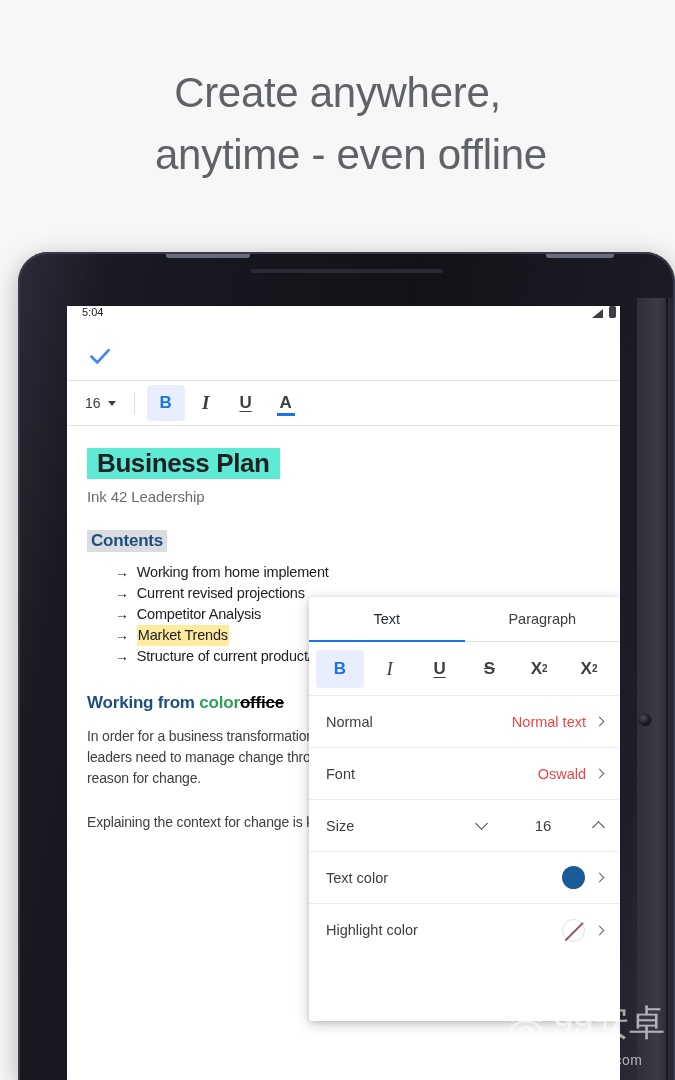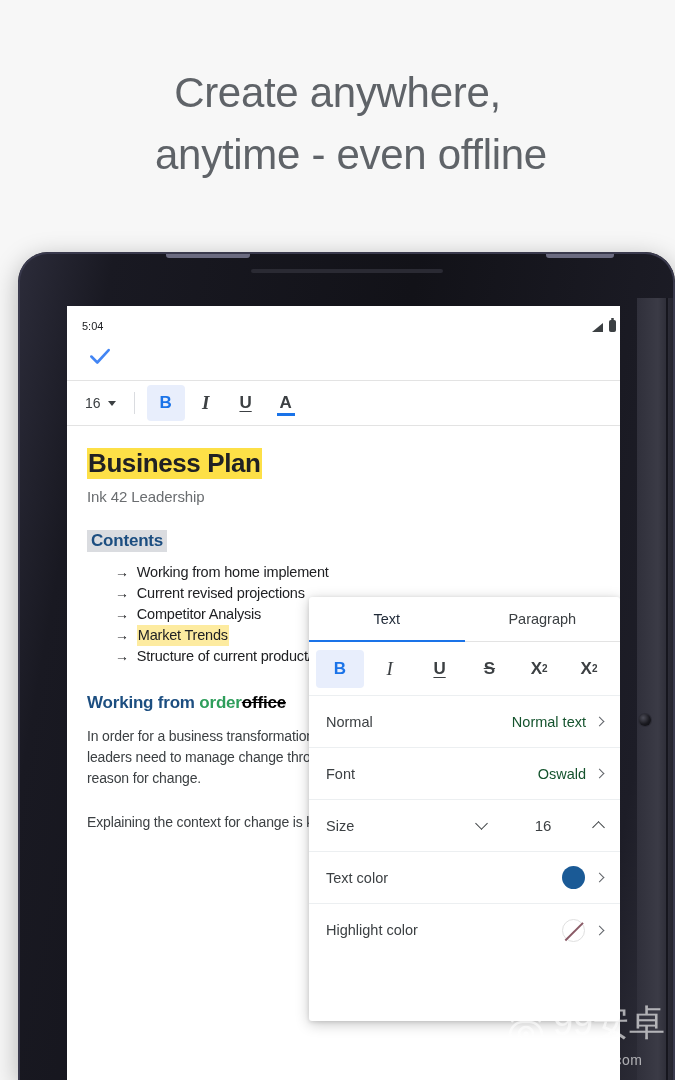--- a/index.html
+++ b/index.html
@@ -73,21 +73,21 @@
     position:absolute;
     left:49px; top:54px;
     width:553px; height:774px;
     background:#ffffff;
     overflow:hidden;
   }
 
   
   .statusbar {
     position:relative; height:26px;
-    display:flex; align-items:flex-end;
+    display:flex; align-items:flex-start;
     padding:0 4px 0 15px;
     font-size:11px; color:#202124;
   }
   .statusbar .clock { font-size:11px; }
   .statusbar .sb-right { margin-left:auto; display:flex; align-items:center; gap:6px; }
   .sig-icon { width:11px; height:11px; position:relative; display:inline-block; }
   .sig-icon::before {
     content:""; position:absolute; right:0; bottom:0;
     border-style:solid; border-width:0 0 9px 11px;
     border-color:transparent transparent #3c4043 transparent;
@@ -138,21 +138,21 @@
   }
 
   
   .doc {
     padding:22px 20px 0 20px;
     font-family:"Liberation Sans", sans-serif;
     color:#202124;
   }
   .doc-title {
     font-size:26px; font-weight:700; letter-spacing:-0.4px;
-    background:#fde047; display:inline-block; padding:1px 1px;
+    background:#5eead4; display:inline-block; padding:1px 10px;
     line-height:1.12;
   }
   .doc-sub {
     margin-top:9px; font-size:15px; color:#6a6d70; letter-spacing:-0.1px;
   }
   .doc-h2 {
     margin-top:25px; font-size:17px; font-weight:700; color:#1c4e80;
     background:#dadce0; display:inline-block; padding:1px 4px;
     letter-spacing:-0.2px;
   }
@@ -216,21 +216,21 @@
   .fp-fbtn .sup { font-size:10px; vertical-align:super; }
   .fp-fbtn .sub { font-size:10px; vertical-align:sub; }
 
   .fp-row {
     height:52px; display:flex; align-items:center;
     padding:0 17px; border-bottom:1px solid #eceff1;
     font-size:14.5px; color:#3c4043;
   }
   .fp-row:last-child { border-bottom:none; }
   .fp-row .fp-label { flex:1; }
-  .fp-row .fp-value { color:#14532d; margin-right:10px;margin-left:8px; }
+  .fp-row .fp-value { color:#ef4444; margin-right:10px;margin-left:8px; }
   .chev-right {
     width:7px; height:7px; border-right:1.8px solid #5f6368; border-top:1.8px solid #5f6368;
     transform:rotate(45deg); display:inline-block;
   }
   .chev-down {
     width:9px; height:9px; border-right:1.8px solid #3c4043; border-bottom:1.8px solid #3c4043;
     transform:rotate(45deg); display:inline-block; margin-bottom:4px;
   }
   .chev-up {
     width:9px; height:9px; border-right:1.8px solid #3c4043; border-top:1.8px solid #3c4043;
@@ -340,21 +340,21 @@
           <span class="arrow-mark">→</span>
           <span class="hl-yellow">Market Trends</span>
         </li>
         <li>
           <span class="arrow-mark">→</span>
           <span>Structure of current product/b</span>
         </li>
       </ul>
 
       <div class="doc-h3">
-        <span class="seg-blue">Working from </span><span class="seg-green">order</span><span class="seg-strike">office</span>
+        <span class="seg-blue">Working from </span><span class="seg-green">color</span><span class="seg-strike">office</span>
       </div>
 
       <p class="doc-p">In order for a business transformation to be successful during this uncertain time leaders need to manage change through a clear and deep understanding of the reason for change.</p>
       <p class="doc-p gap">Explaining the context for change is key to any transformation.</p>
     </div>
 
     <div class="format-panel" style="left:242px; top:291px;">
       <div class="fp-tabs">
         <div class="fp-tab active">Text</div>
         <div class="fp-tab">Paragraph</div>

